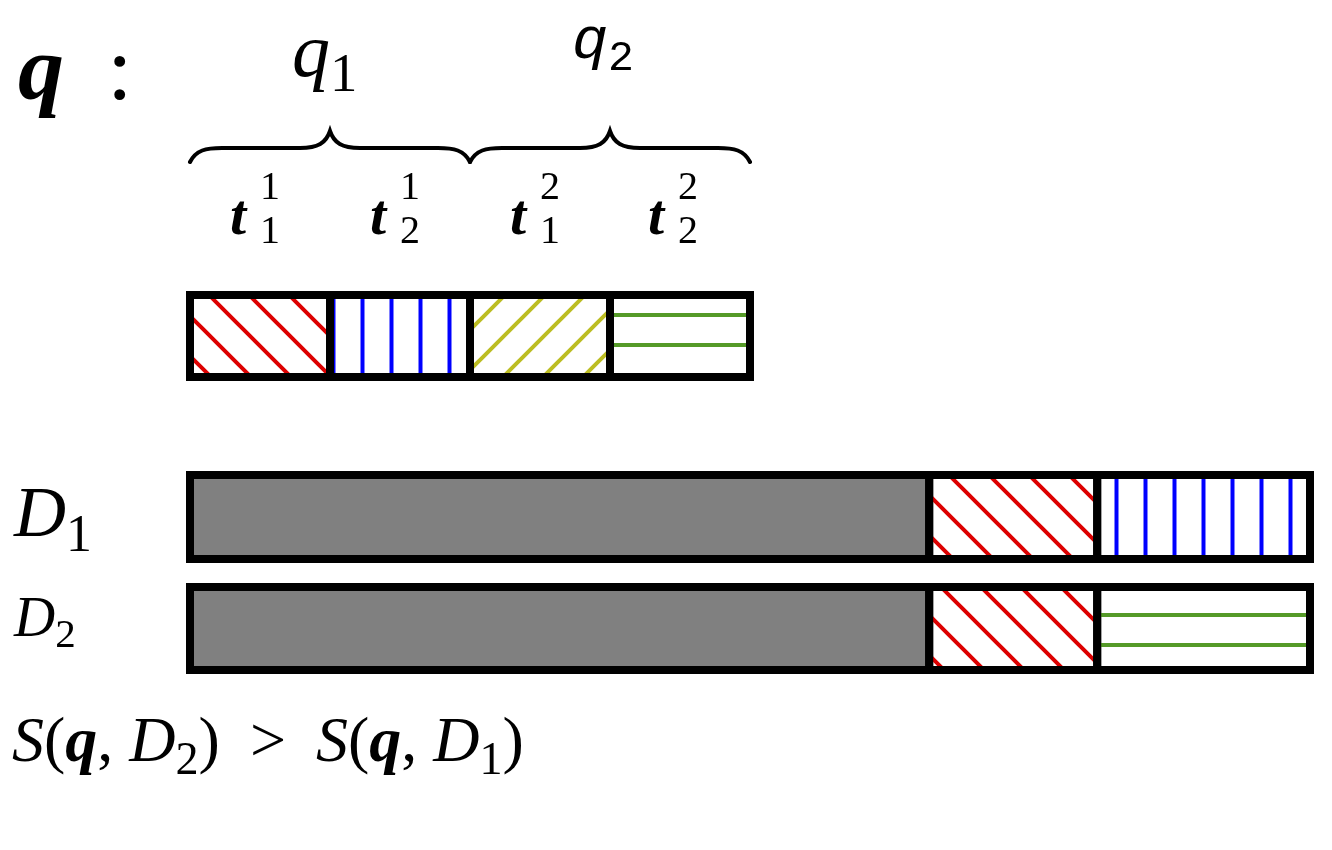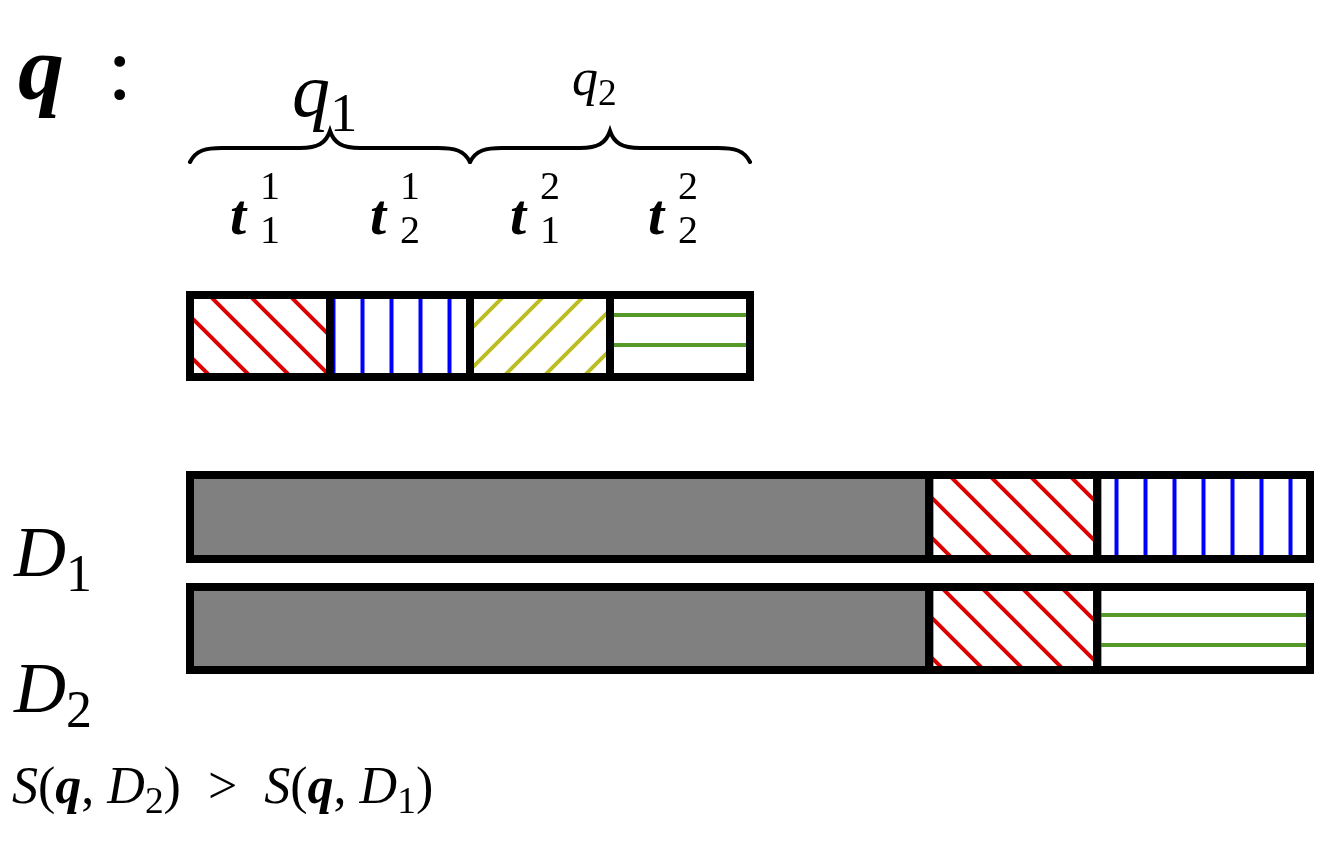--- a/index.html
+++ b/index.html
@@ -1,39 +1,39 @@
 <!DOCTYPE html>
 <html><head>
 <meta charset="utf-8">
 <style>
   html, body { margin: 0; padding: 0; background: #ffffff; }
   body { width: 1332px; height: 850px; position: relative; overflow: hidden;
          font-family: "Liberation Serif", "DejaVu Serif", serif; color: #000; }
   .abs { position: absolute; white-space: nowrap; line-height: 1; }
-  .it { font-style: italic; margin-top: 40px; }
+  .it { font-style: italic; }
   .bi { font-style: italic; font-weight: bold; }
   .sub { font-size: 0.72em; font-style: normal; vertical-align: -0.28em; }
   #diagram { position: absolute; left: 0; top: 0; }
   .tlabel { position: absolute; font-size: 58px; line-height: 1; }
   .tlabel .base { font-style: italic; font-weight: bold; }
   .tlabel .stack { position: absolute; left: 30px; top: -22px; font-size: 40px;
                    display: flex; flex-direction: column; line-height: 44px; }
 </style>
 </head>
 <body>
 
 <div class="abs" style="left:18px; top:22px; font-size:92px;">
   <span class="bi">q</span>
   <span style="margin-left:20px;">:</span>
 </div>
 
 <div class="abs it" style="left:292px; top:12px; font-size:76px;">
   <span>q</span><span class="sub">1</span>
 </div>
-<div class="abs it" style="left:572px; top:12px; font-size:52px;">
+<div class="abs it" style="left:572px; top:12px; font-size:60px;font-family:Liberation Mono, monospace;">
   <span>q</span><span class="sub">2</span>
 </div>
 
 <div class="tlabel" style="left:230px; top:186px;">
   <span class="base">t</span>
   <span class="stack">
       <span>1</span>
       <span>1</span>
     </span>
 </div>
@@ -55,25 +55,25 @@
   <span class="base">t</span>
   <span class="stack">
       <span>2</span>
       <span>2</span>
     </span>
 </div>
 
 <div class="abs it" style="left:14px; top:476px; font-size:72px;">
   <span>D</span><span class="sub">1</span>
 </div>
-<div class="abs it" style="left:14px; top:612px; font-size:72px;">
+<div class="abs it" style="left:14px; top:588px; font-size:57px;">
   <span>D</span><span class="sub">2</span>
 </div>
 
-<div class="abs" style="left:12px; top:760px; font-size:52px;">
+<div class="abs" style="left:12px; top:708px; font-size:64px;">
   <span class="it">S</span><span>(</span><span class="bi">q</span><span>, </span><span class="it">D</span><span class="sub">2</span><span>)</span>
   <span style="margin:0 14px;">&gt;</span>
   <span class="it">S</span><span>(</span><span class="bi">q</span><span>, </span><span class="it">D</span><span class="sub">1</span><span>)</span>
 </div>
 
 <svg id="diagram" width="1332" height="850" viewBox="0 0 1332 850">
   <defs id="pattern-defs">
       <pattern id="p0" patternUnits="userSpaceOnUse" width="40" height="40" patternTransform="translate(0,6)">
         <path d="M-10,-10 L50,50 M-30,10 L10,50 M10,-30 L50,10" stroke="#dd0000" stroke-width="4" fill="none"></path>
       </pattern>

